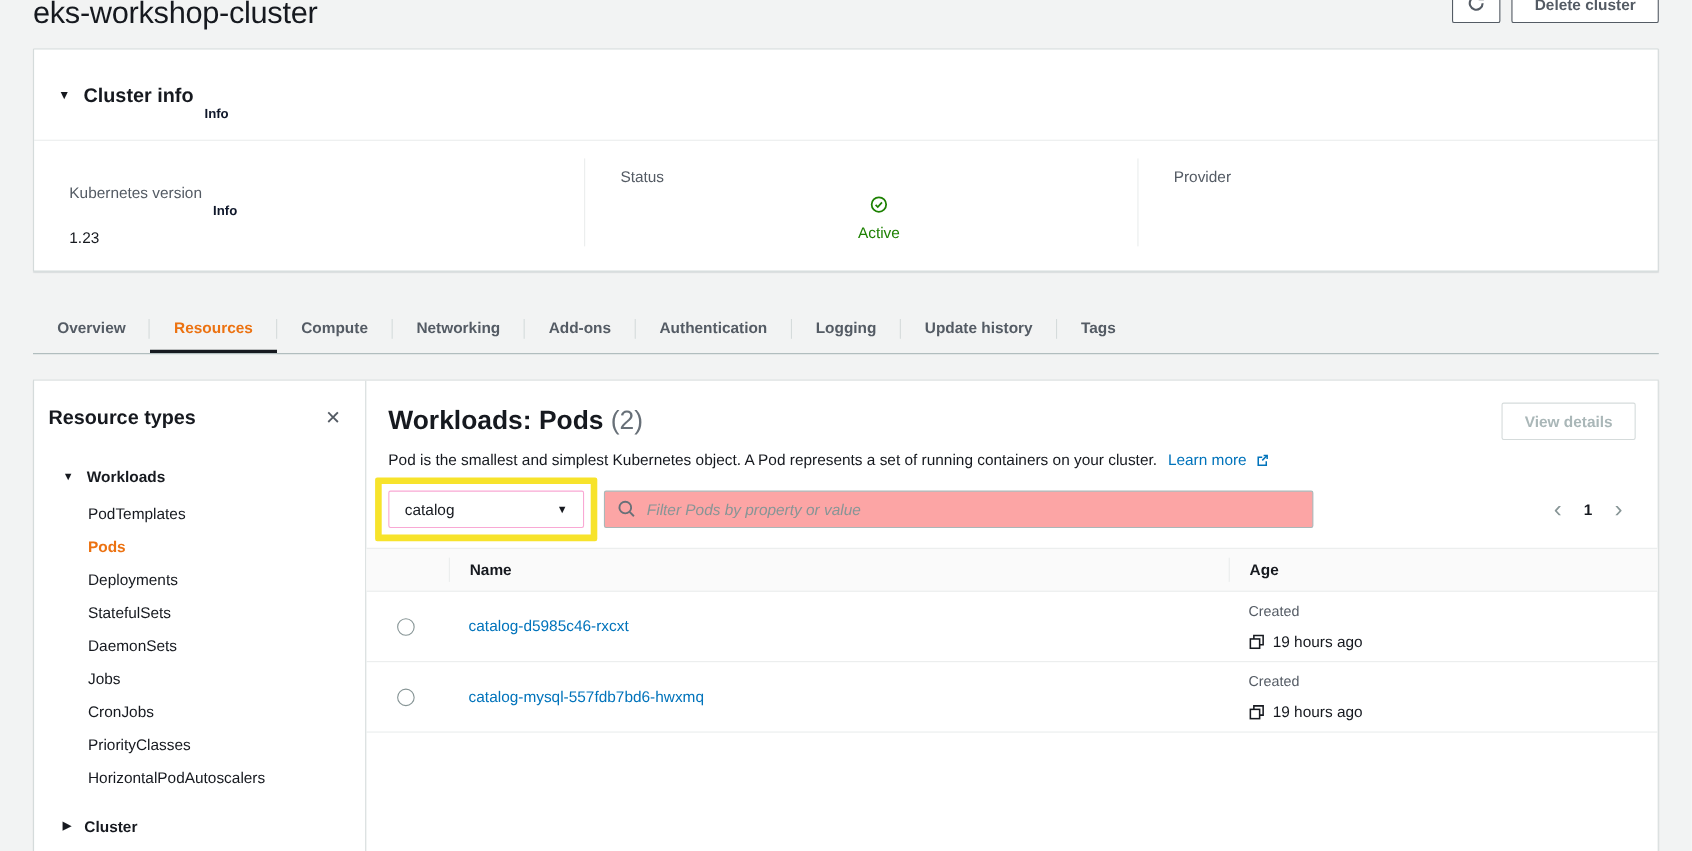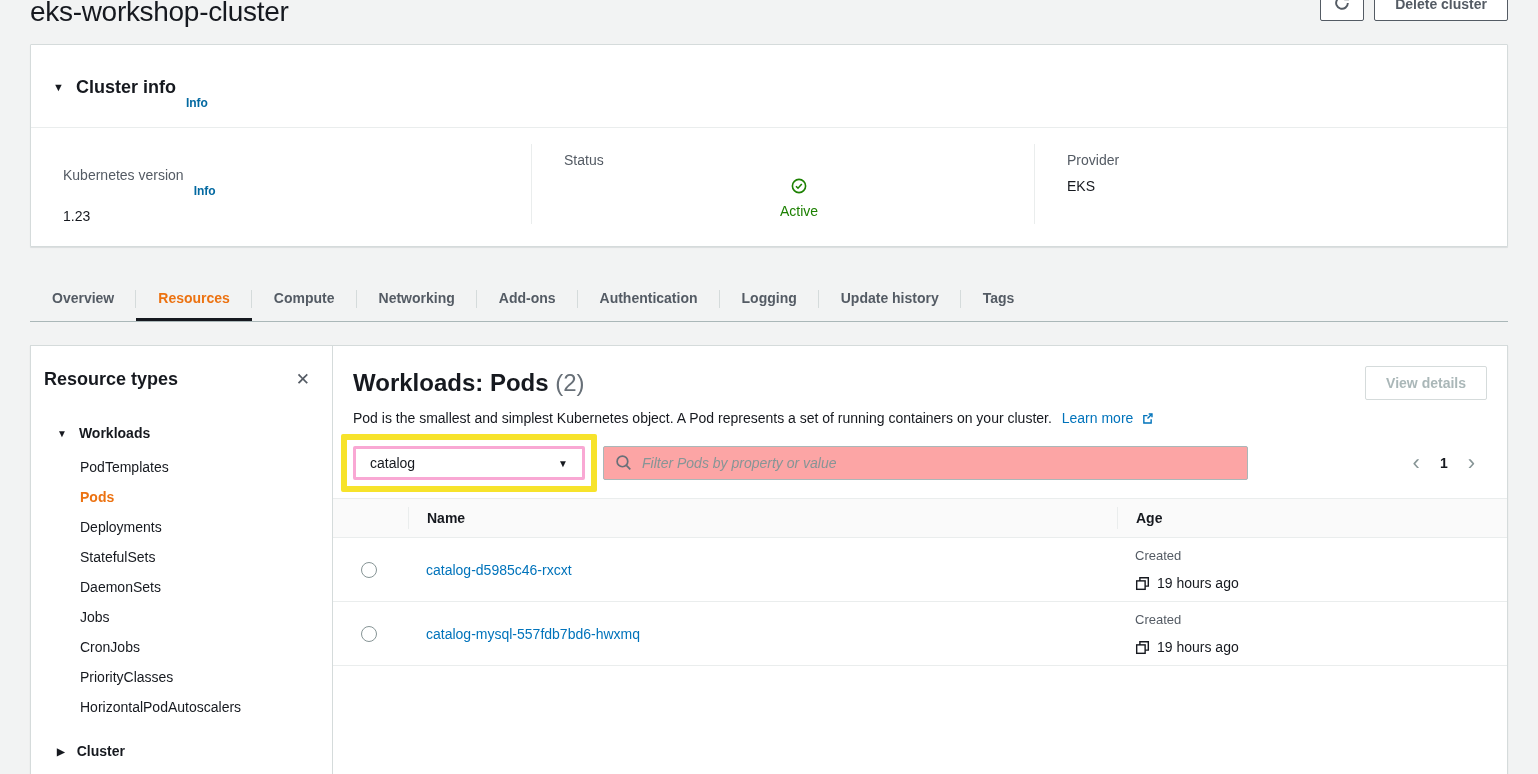--- a/index.html
+++ b/index.html
@@ -26,21 +26,21 @@
 
   
   .card {
     background: #fff; border: 1px solid #d5dbdb; border-radius: 1px;
     box-shadow: 0 1px 1px 0 rgba(0,28,36,.1);
     margin: 0 30px;
   }
   .ci-header { display: flex; align-items: center; padding: 19px 20px 17px 22px; }
   .caret { font-size: 11px; color: #16191f; margin-right: 12px; }
   .ci-title { font-size: 18px; font-weight: 700; }
-  .info-link { color: #0369a1; font-size: 12px; font-weight: 700; margin-left: 10px; cursor: pointer; margin-top: 32px; }
+  .info-link { color: #0f172a; font-size: 12px; font-weight: 700; margin-left: 10px; cursor: pointer; margin-top: 32px; }
   .ci-body { border-top: 1px solid #eaeded; display: flex; padding: 16px 0 22px; }
   .ci-col { padding: 8px 0 0 32px; }
   .ci-col-1 { width: 500px; }
   .ci-col-2 { width: 503px; border-left: 1px solid #eaeded; }
   .ci-col-3 { flex: 1; border-left: 1px solid #eaeded; }
   .field-label { color: #545b64; font-size: 14px; display: flex; align-items: center; }
   .field-value { margin-top: 10px; font-size: 14px; color: #16191f; }
   .status-value { display: flex; align-items: center; gap: 6px; color: #1d8102; flex-direction: column; }
 
   
@@ -82,21 +82,21 @@
   .learn-more { color: #0073bb; cursor: pointer; margin-left: 6px; white-space: nowrap; }
   .ext-icon { margin-left: 4px; vertical-align: -2px; }
 
   
   .controls { margin-top: 18px; display: flex; align-items: center; height: 34px; position: relative; }
   .hl-wrap {
     border: 6px solid #f7e32b; border-radius: 2px; padding: 6px;
     margin: -12px; margin-right: -8px; background: transparent; z-index: 2;
   }
   .select-box {
-    width: 232px; height: 34px; background: #fff; border: 3px solid #f9a8d4; border-radius: 2px;
+    width: 178px; height: 34px; background: #fff; border: 1px solid #f9a8d4; border-radius: 2px;
     display: flex; align-items: center; justify-content: space-between;
     padding: 0 14px; font-size: 14px; cursor: pointer;
   }
   .select-caret { font-size: 10px; color: #16191f; }
   .filter-wrap { position: relative; margin-left: 14px; }
   .filter-input {
     width: 645px; height: 34px; border: 1px solid #aab7b8; border-radius: 2px;
     padding: 0 12px 0 38px; font-size: 14px; font-family: inherit; color: #16191f; background: #fca5a5;
   }
   .filter-input::placeholder { color: #879596; font-style: italic; }
@@ -169,21 +169,20 @@
           <svg width="16" height="16" viewBox="0 0 16 16">
               <circle cx="8" cy="8" r="6.6" fill="none" stroke="#1d8102" stroke-width="1.6"></circle>
               <path d="M5 8.2l2 2 3.8-4.2" fill="none" stroke="#1d8102" stroke-width="1.6"></path>
             </svg>
         </span>
         <span>Active</span>
       </div>
     </div>
     <div class="ci-col ci-col-3">
       <div class="field-label">Provider</div>
-      <div class="field-value">EKS</div>
     </div>
   </div>
 </div>
 
 <div class="tabs">
   <div class="tab">Overview</div>
   <div class="tab active">Resources</div>
   <div class="tab">Compute</div>
   <div class="tab">Networking</div>
   <div class="tab">Add-ons</div>

